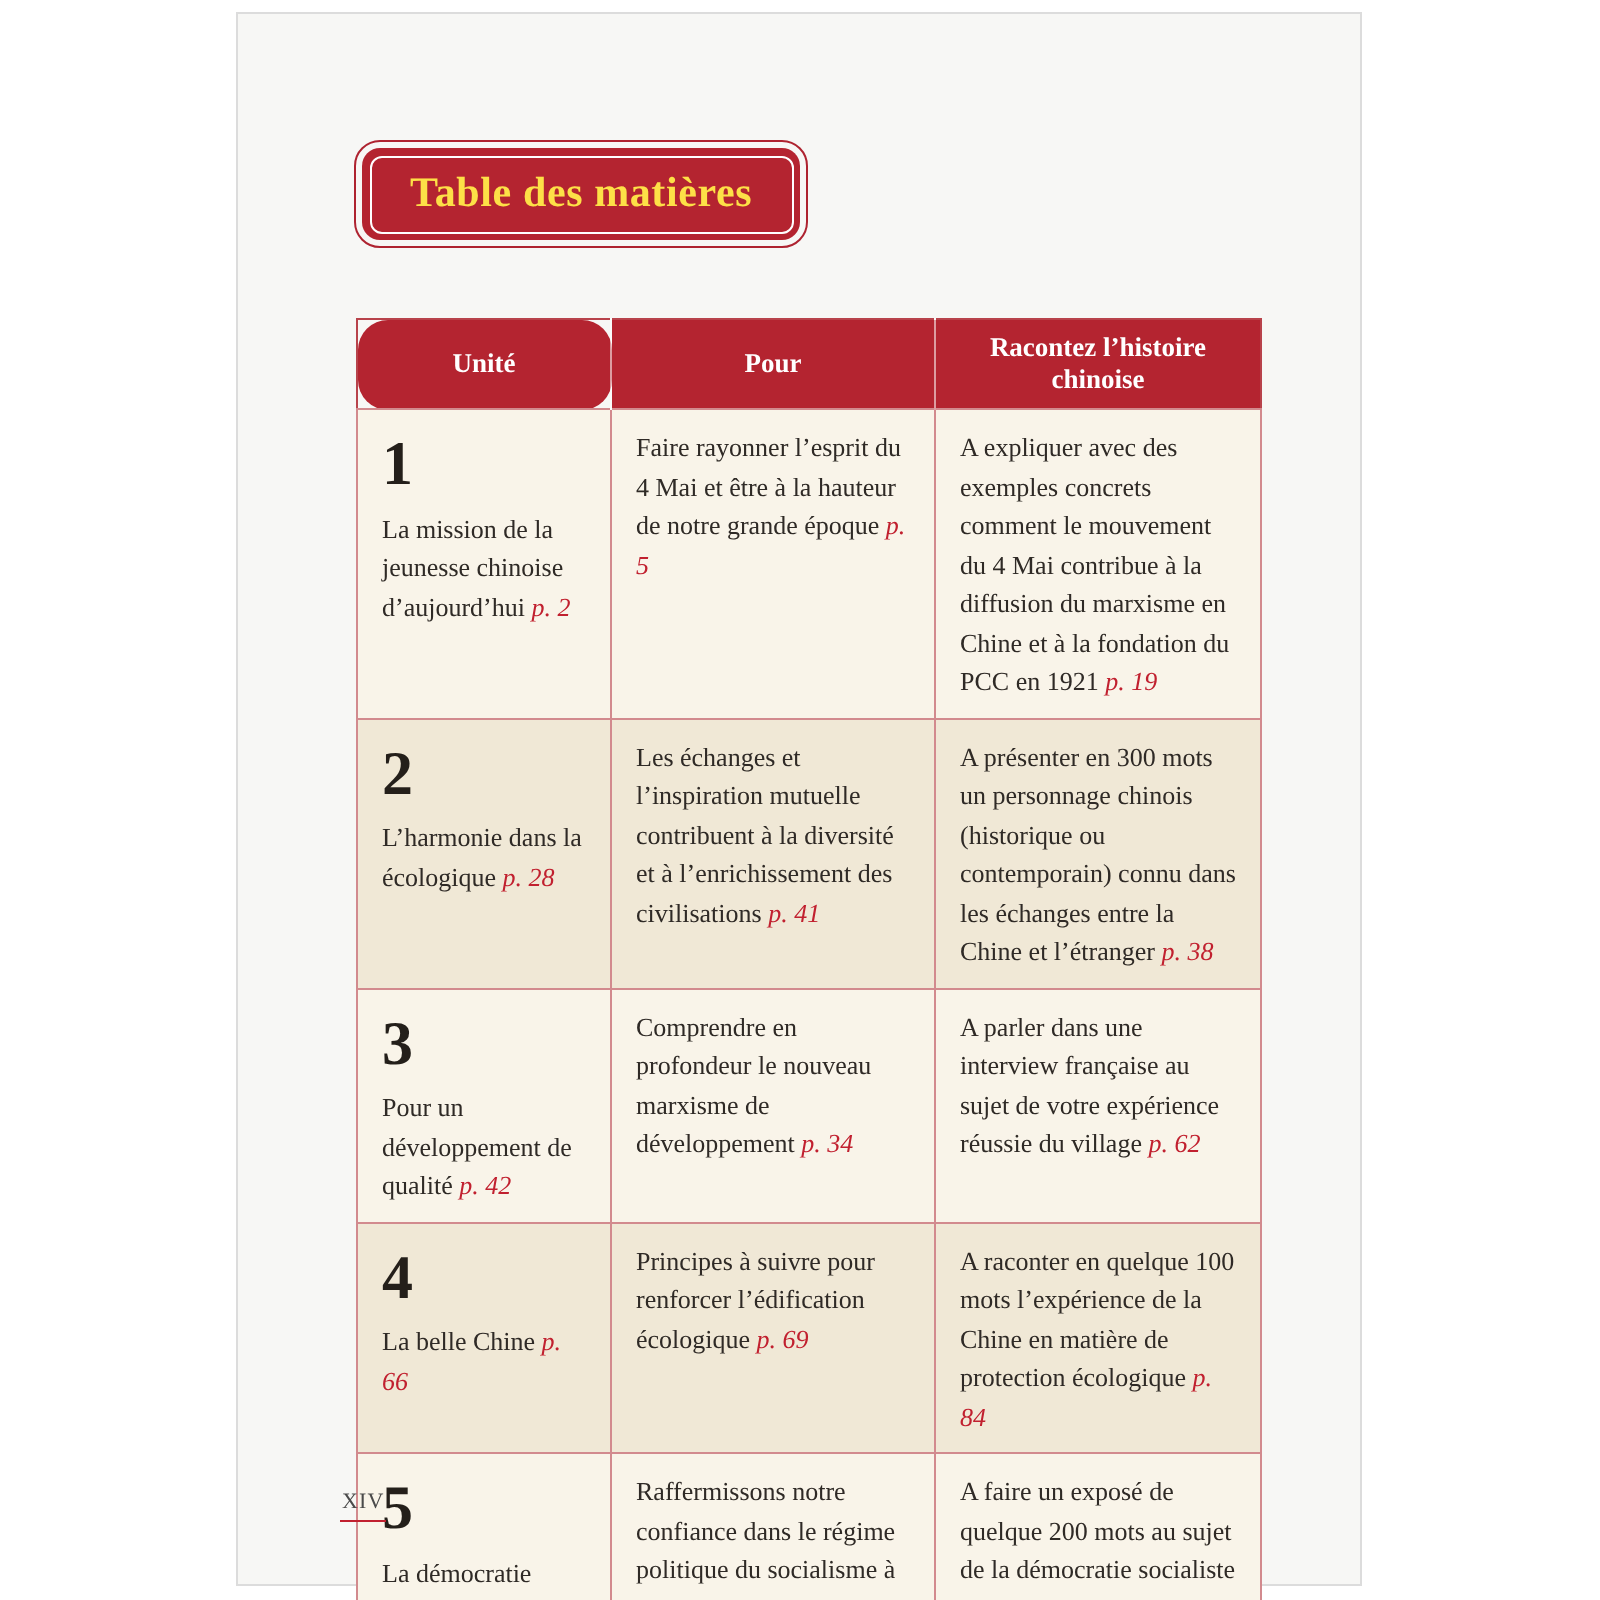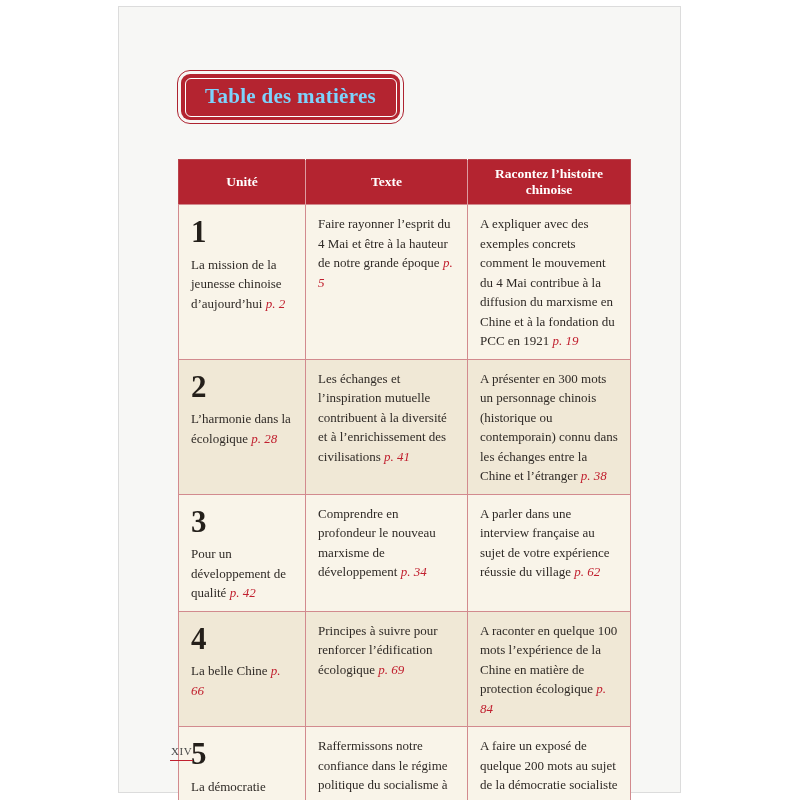--- a/index.html
+++ b/index.html
@@ -43,21 +43,21 @@
   }
   .badge::after {
     content: "";
     position: absolute;
     inset: 3.5px;
     border: 1.5px solid #ffffff;
     border-radius: 6px;
     pointer-events: none;
   }
   .badge-text {
-    color: #7dd3fc;
+    color: #fde047;
     font-weight: bold;
     font-size: 21px;
     letter-spacing: 0.3px;
     white-space: nowrap;
   }
 
   
   table.toc {
     position: absolute;
     left: 59px;
@@ -74,21 +74,21 @@
     font-size: 13.5px;
     height: 45px;
     text-align: center;
     vertical-align: middle;
     border-left: 1px solid rgba(255,255,255,0.55);
     border-right: 1px solid rgba(255,255,255,0.55);
     border-top: none;
     border-bottom: none;
     padding: 0 4px;
   }
-  .toc th:first-child { border-left: none; }
+  .toc th:first-child { border-left: none; border-radius: 15px; }
   .toc th:last-child { border-right: none; }
 
   .toc td {
     vertical-align: top;
     border: 1px solid #d28a8e;
     padding: 9px 12px 8px 12px;
     font-size: 13px;
     line-height: 1.5;
     color: #2f2a26;
   }
@@ -146,21 +146,21 @@
 
     <table class="toc">
       <colgroup>
         <col class="col-unit">
           <col class="col-texte">
           <col class="col-racontez">
       </colgroup>
       <thead>
         <tr>
           <th>Unité</th>
-          <th>Texte</th>
+          <th>Pour</th>
           <th>Racontez l’histoire chinoise</th>
         </tr>
       </thead>
       <tbody>
 
         <tr class="row-light r1">
           <td>
             <div class="unit-number">1</div>
             <div><span>La mission de la jeunesse chinoise d’aujourd’hui</span> <em class="page-ref">p. 2</em></div>
           </td>

